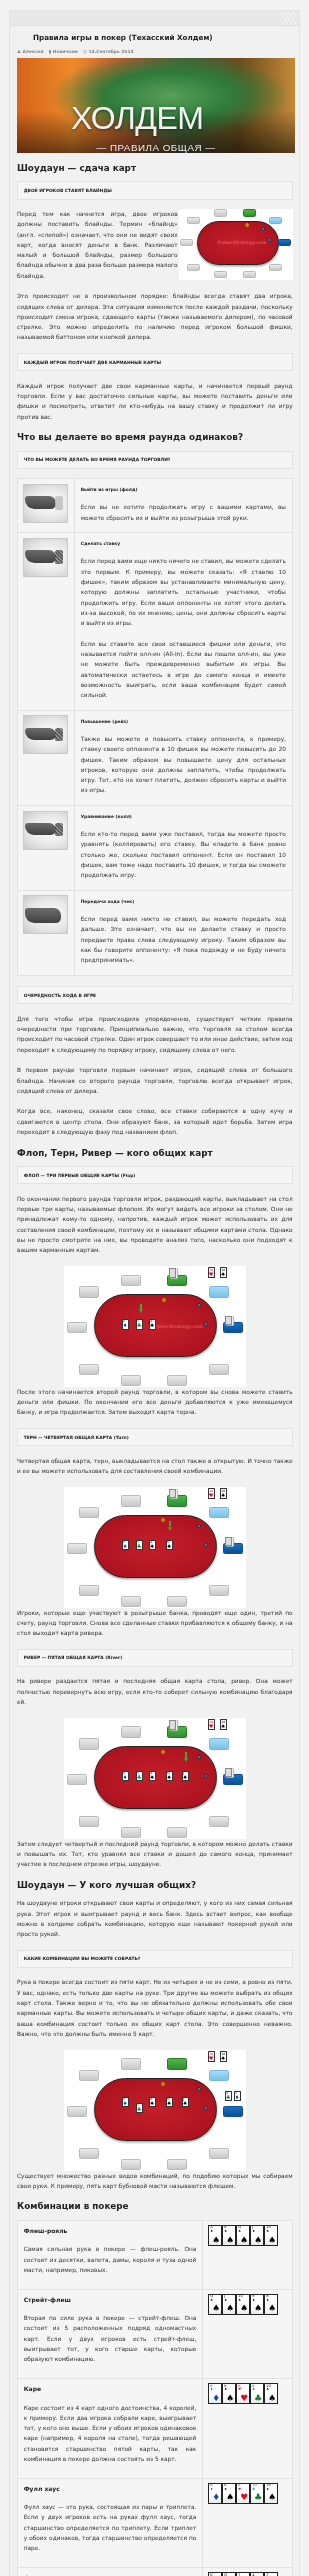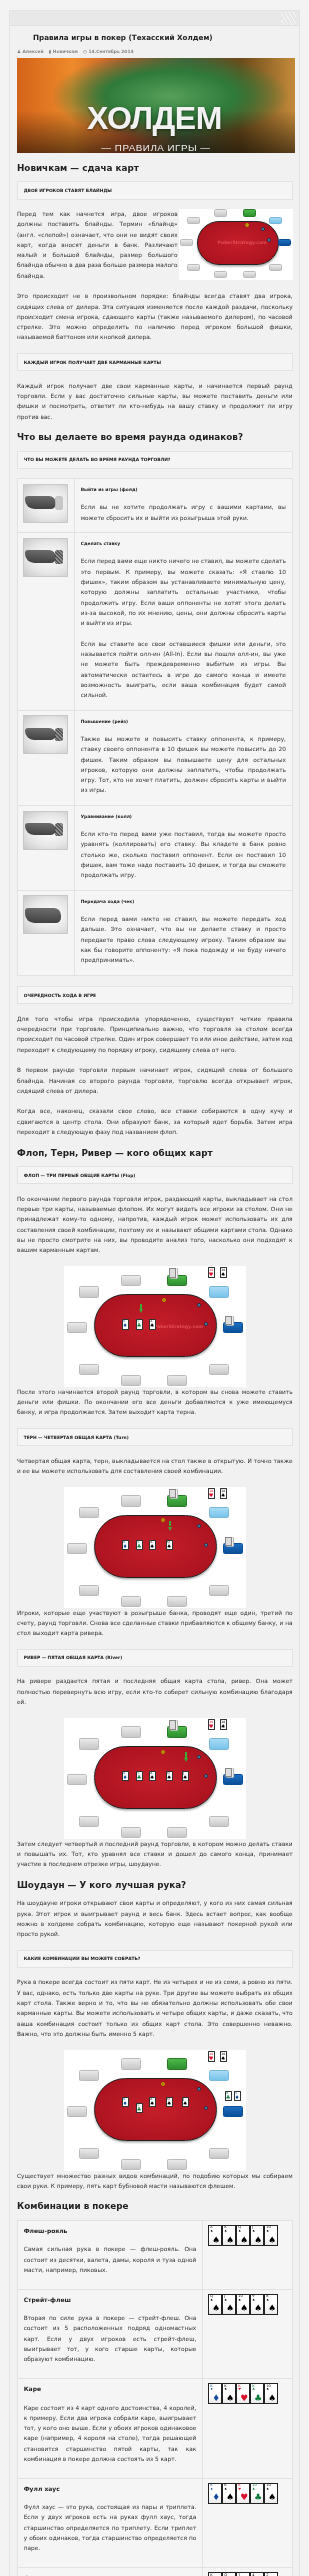--- a/index.html
+++ b/index.html
@@ -12,21 +12,21 @@
   .content { padding: 7.2px 6.7px 0 6.7px; }
   h1.title { font-size: 7.2px; font-weight: bold; color: #222; line-height: 10.3px; padding-left: 16px; }
   .meta { display: flex; gap: 5.2px; margin-top: 6.2px; font-size: 4.4px; color: #888; font-weight: bold; align-items: center; }
   .meta span.ic { display: inline-block; margin-right: 1.5px; color: #777; }
   .hero { margin-top: 4.1px; width: 278px; height: 95px; position: relative; overflow: hidden;
     background: radial-gradient(ellipse at 55% 40%, #56a05a 0%, #2f7a3a 30%, transparent 55%),
                 linear-gradient(90deg, #d4631a 0%, #ee8a2a 20%, #b6552b 40%, #4a5a3a 60%, #6b4a1a 80%, #c48a3a 100%); }
   .hero .shade { position: absolute; inset: 0; background: linear-gradient(180deg, rgba(0,0,0,0) 55%, rgba(0,0,0,0.55) 100%); }
   .hero .t1 { position: absolute; left: 26px; top: 9.3px; font-size: 32px; font-weight: bold; color: #f2f2f2; letter-spacing: -0.5px;
     font-family: "Liberation Sans", sans-serif; text-shadow: 0 1px 3.1px rgba(0,0,0,.5); line-height: 32px; }
-  .hero .t2 { position: absolute; left: 70px; top: 44px; font-size: 32px; font-weight: bold; color: #f2f2f2; letter-spacing: -0.5px;
+  .hero .t2 { position: absolute; left: 54px; top: 44px; font-size: 32px; font-weight: normal; color: #f2f2f2; letter-spacing: -0.5px;
     font-family: "Liberation Sans", sans-serif; text-shadow: 0 1px 3.1px rgba(0,0,0,.5); line-height: 32px; }
   .hero .t3 { position: absolute; left: 0; right: 0; bottom: 0; text-align: center; font-size: 9.8px; color: #eee;
     font-family: "Liberation Sans", sans-serif; letter-spacing: 0.5px; }
   h2 { font-size: 8.8px; font-weight: bold; color: #222; margin: 9.3px 0 7.2px; line-height: 11.3px; }
   .boxhead { background: #f5f5f5; border: 0.5px solid #e2e2e2; padding: 5.7px 5.7px; font-size: 4.4px; font-weight: bold; color: #222; margin: 0 0 9.3px; text-transform: none; }
   p { font-size: 5.8px; line-height: 10.3px; text-align: justify; color: #333; margin-bottom: 10.3px; }
   .float-wrap { overflow: hidden; margin-bottom: 10.3px; }
   .float-wrap p { margin-bottom: 0; }
   .tbl-img { float: right; width: 114px; height: 71px; background: #fff; margin-left: 1px; position: relative; }
   
@@ -79,24 +79,24 @@
       <h1 class="title">Правила игры в покер (Техасский Холдем)</h1>
       <div class="meta">
         <span><span class="ic">♟</span><span>Алексей</span></span>
         <span><span class="ic">▮</span><span>Новичкам</span></span>
         <span><span class="ic">◷</span><span>14.Сентябрь 2014</span></span>
       </div>
 
       <div class="hero">
         <div class="shade"></div>
         <div class="t2">ХОЛДЕМ</div>
-        <div class="t3">— ПРАВИЛА ИГРЫ —</div>
-      </div>
-
-      <h2>Новичкам — сдача карт</h2>
+        <div class="t3">— ПРАВИЛА ОБЩАЯ —</div>
+      </div>
+
+      <h2>Шоудаун — сдача карт</h2>
       <div class="boxhead">ДВОЕ ИГРОКОВ СТАВЯТ БЛАЙНДЫ</div>
       <div class="float-wrap">
         <div class="tbl-img">
           <div class="oval" style="left:18px;top:12px;width:82px;height:44px;"></div>
           <div class="logo" style="left:39px;top:31px;">PokerStrategy.com</div>
           <div class="seat" style="left:35px;top:0.5px;"></div>
           <div class="seat green" style="left:64px;top:0.5px;"></div>
           <div class="seat lblue" style="left:90px;top:7.7px;"></div>
           <div class="seat" style="left:8.2px;top:7.7px;"></div>
           <div class="seat" style="left:1px;top:30px;"></div>
@@ -273,21 +273,21 @@
         <div class="bchip" style="left:140px;top:56px;"></div>
         <div class="arrow" style="left:120px;top:40px;"></div>
         <div class="pc" style="left:58px;top:53px;"><span class="dm">K</span><span class="s dm">♦</span></div>
         <div class="pc" style="left:72px;top:53px;"><span class="cl">5</span><span class="s cl">♣</span></div>
         <div class="pc" style="left:85px;top:53px;"><span class="sp">A</span><span class="s sp">♠</span></div>
         <div class="pc" style="left:102px;top:53px;"><span class="sp">Q</span><span class="s sp">♠</span></div>
         <div class="pc" style="left:118px;top:53px;"><span class="sp">J</span><span class="s sp">♠</span></div>
       </div>
       <p>Затем следует четвертый и последний раунд торговли, в котором можно делать ставки и повышать их. Тот, кто уравнял все ставки и дошел до самого конца, принимает участие в последнем отрезке игры, шоудауне.</p>
 
-      <h2>Шоудаун — У кого лучшая рука?</h2>
+      <h2>Шоудаун — У кого лучшая общих?</h2>
       <p>На шоудауне игроки открывают свои карты и определяют, у кого из них самая сильная рука. Этот игрок и выигрывает раунд и весь банк. Здесь встает вопрос, как вообще можно в холдеме собрать комбинацию, которую еще называют покерной рукой или просто рукой.</p>
       <div class="boxhead">КАКИЕ КОМБИНАЦИИ ВЫ МОЖЕТЕ СОБРАТЬ?</div>
       <p>Рука в покере всегда состоит из пяти карт. Не из четырех и не из семи, а ровно из пяти. У вас, однако, есть только две карты на руке. Три другие вы можете выбрать из общих карт стола. Также верно и то, что вы не обязательно должны использовать обе свои карманные карты. Вы можете использовать и четыре общих карты, и даже сказать, что ваша комбинация состоит только из общих карт стола. Это совершенно неважно. Важно, что это должны быть именно 5 карт.</p>
 
       <div class="tg" style="width:182px;height:121px;">
         <div class="oval" style="left:30px;top:28px;width:123px;height:63px;"></div>
         <div class="seat" style="left:57px;top:8.8px;width:20.6px;height:11.3px;"></div>
         <div class="seat green" style="left:103px;top:8.8px;width:20.6px;height:11.3px;"></div>
         <div class="seat lblue" style="left:145px;top:20.6px;width:20.6px;height:11.3px;"></div>
         <div class="pc" style="left:144px;top:1.5px;"><span class="ht">10</span><span class="s ht">♥</span></div>

